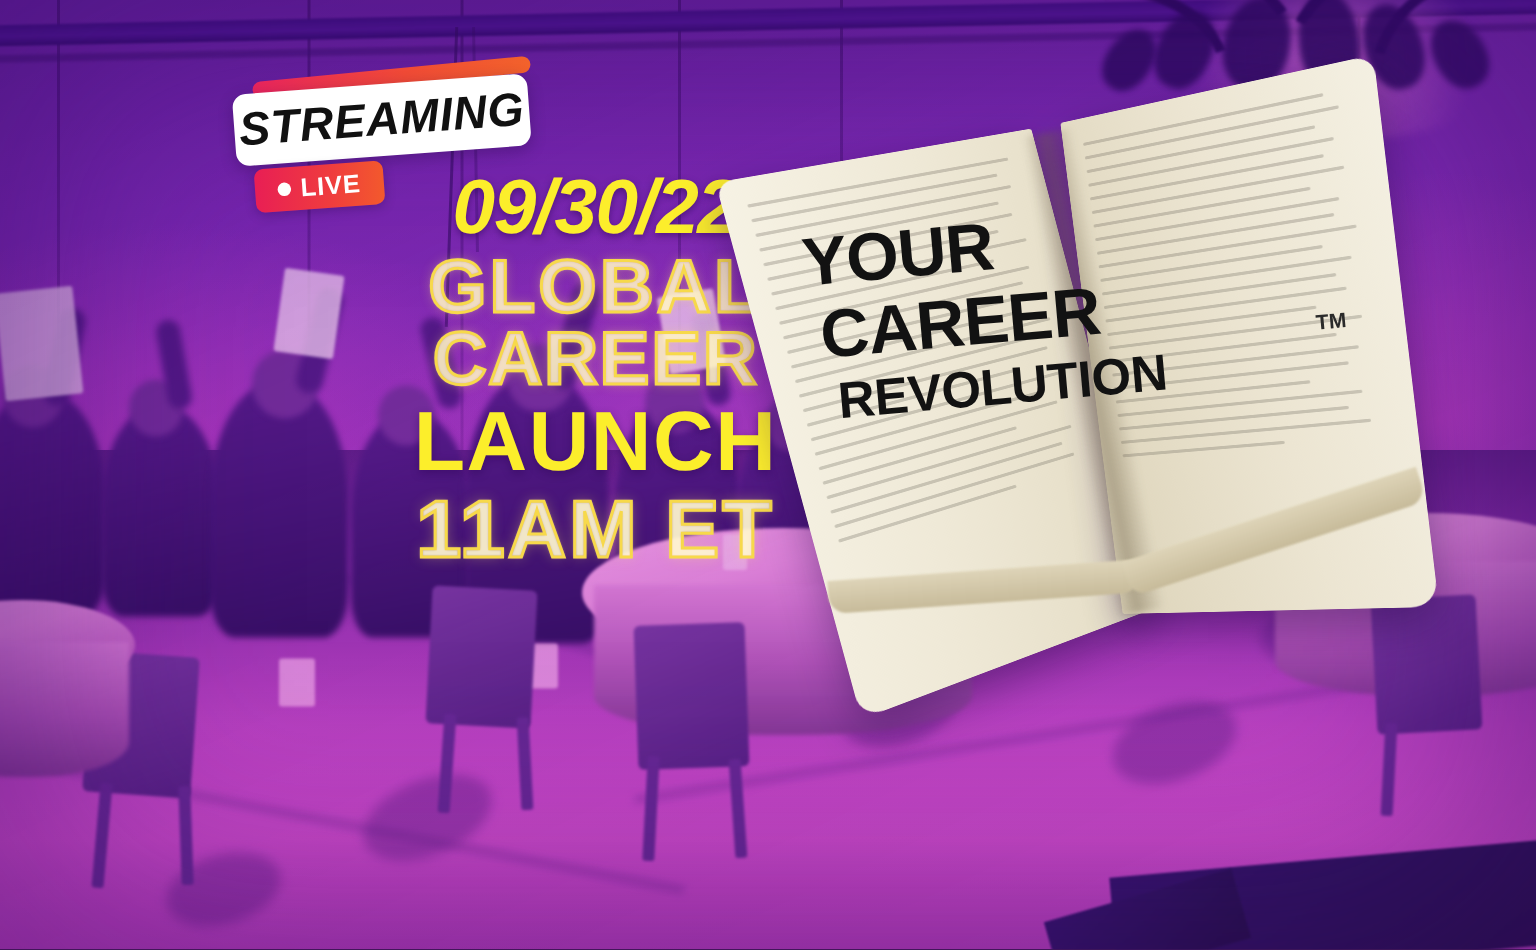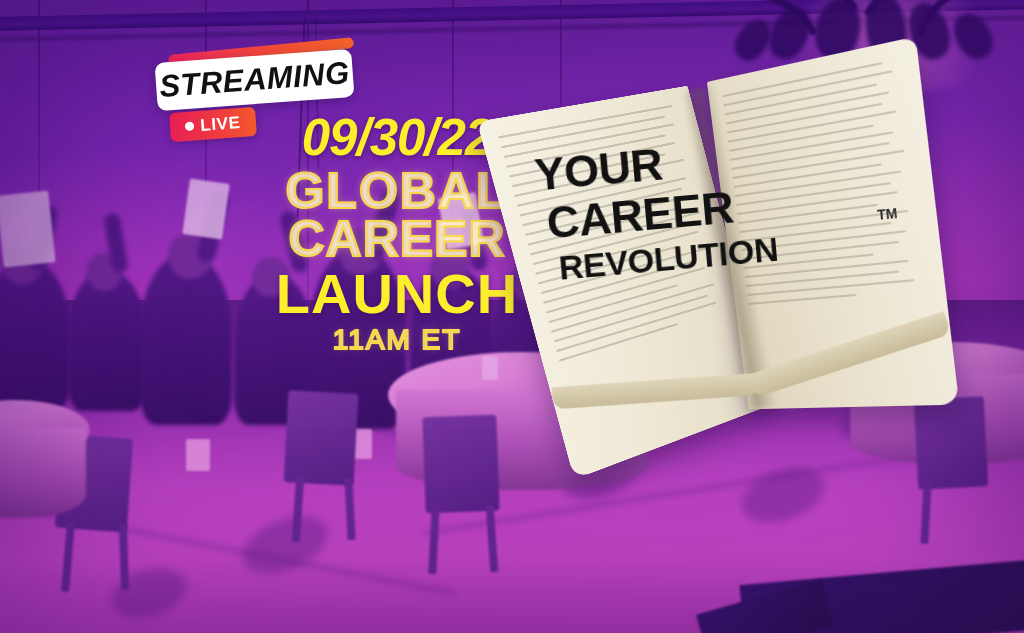--- a/index.html
+++ b/index.html
@@ -187,21 +187,21 @@
     margin-bottom:-2px;
   }
   .hl-outline.launch{letter-spacing:1px;}
   .hl-party{
     font-size:56px;font-weight:bold;letter-spacing:1px;
     color:#fcee2b;
     text-shadow:0 2px 6px rgba(44,6,84,.45);
     margin-top:4px;margin-bottom:4px;
   }
   .hl-time{
-    font-size:28px;font-weight:normal;letter-spacing:2px;
+    font-size:54px;font-weight:bold;letter-spacing:2px;
     color:transparent;
     -webkit-text-stroke:2px #f7d94a;
     text-shadow:0 0 2px rgba(255,248,210,.9), 0 0 9px rgba(252,226,110,.35);
   }
 
   
   .book-wrap{
     position:absolute;left:527px;top:62px;width:420px;height:380px;
     transform:rotate(-11deg);
   }

